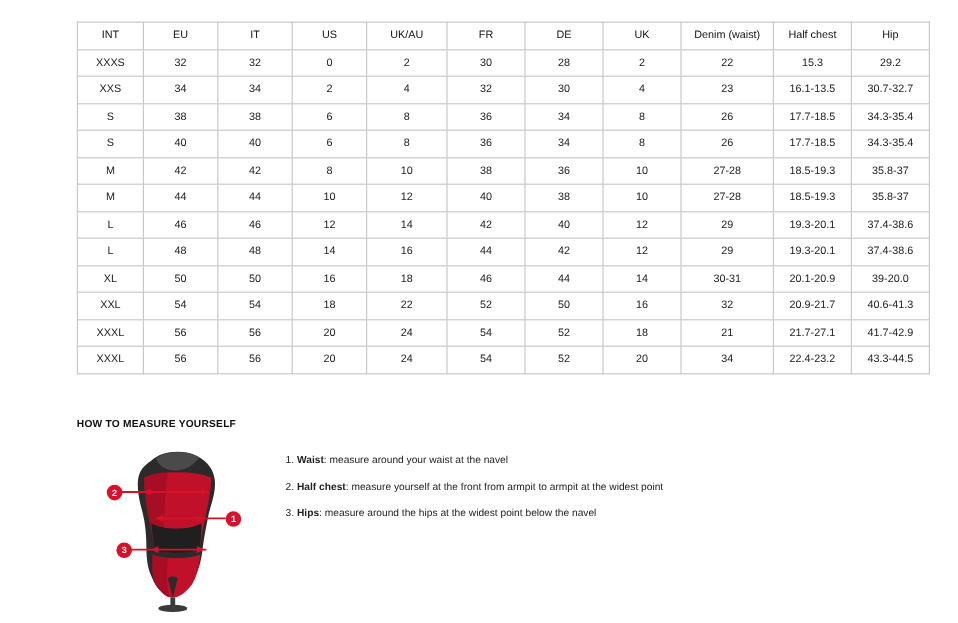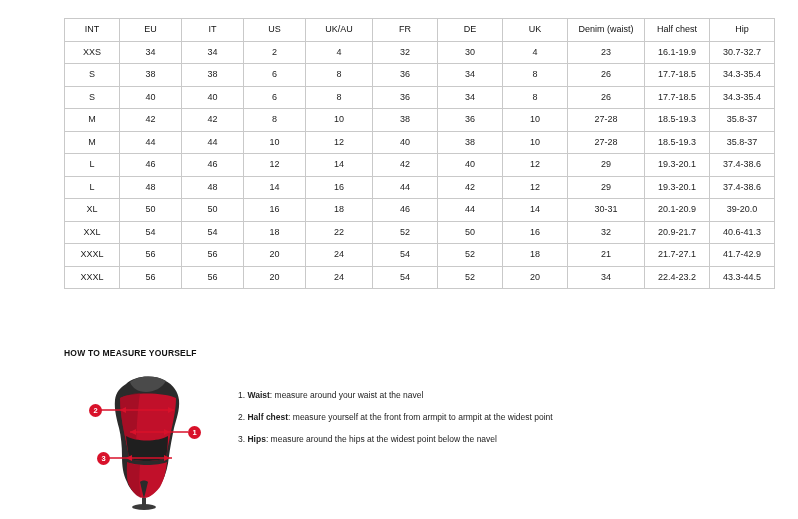--- a/index.html
+++ b/index.html
@@ -87,21 +87,21 @@
     margin-top: 2px;
   }
   .instructions {
     margin-left: 22px;
     margin-top: 10px;
     font-size: 8.5px;
     line-height: 1.2;
     color: #222;
   }
   .instructions p {
-    margin: 12px 0 12px 0;
+    margin: 0 0 12px 0;
   }
   .instructions b {
     font-weight: bold;
   }
 
   
   .mann {
     position: absolute;
     left: 0;
     top: 0;
@@ -152,30 +152,43 @@
           <th>FR</th>
           <th>DE</th>
           <th>UK</th>
           <th>Denim (waist)</th>
           <th>Half chest</th>
           <th>Hip</th>
         </tr>
       </thead>
       <tbody>
         <tr>
+          <td>XXXS</td>
+          <td>32</td>
+          <td>32</td>
+          <td>0</td>
+          <td>2</td>
+          <td>30</td>
+          <td>28</td>
+          <td>2</td>
+          <td>22</td>
+          <td>15.3</td>
+          <td>29.2</td>
+        </tr>
+        <tr>
           <td>XXS</td>
           <td>34</td>
           <td>34</td>
           <td>2</td>
           <td>4</td>
           <td>32</td>
           <td>30</td>
           <td>4</td>
           <td>23</td>
-          <td>16.1-19.9</td>
+          <td>16.1-13.5</td>
           <td>30.7-32.7</td>
         </tr>
         <tr>
           <td>S</td>
           <td>38</td>
           <td>38</td>
           <td>6</td>
           <td>8</td>
           <td>36</td>
           <td>34</td>

